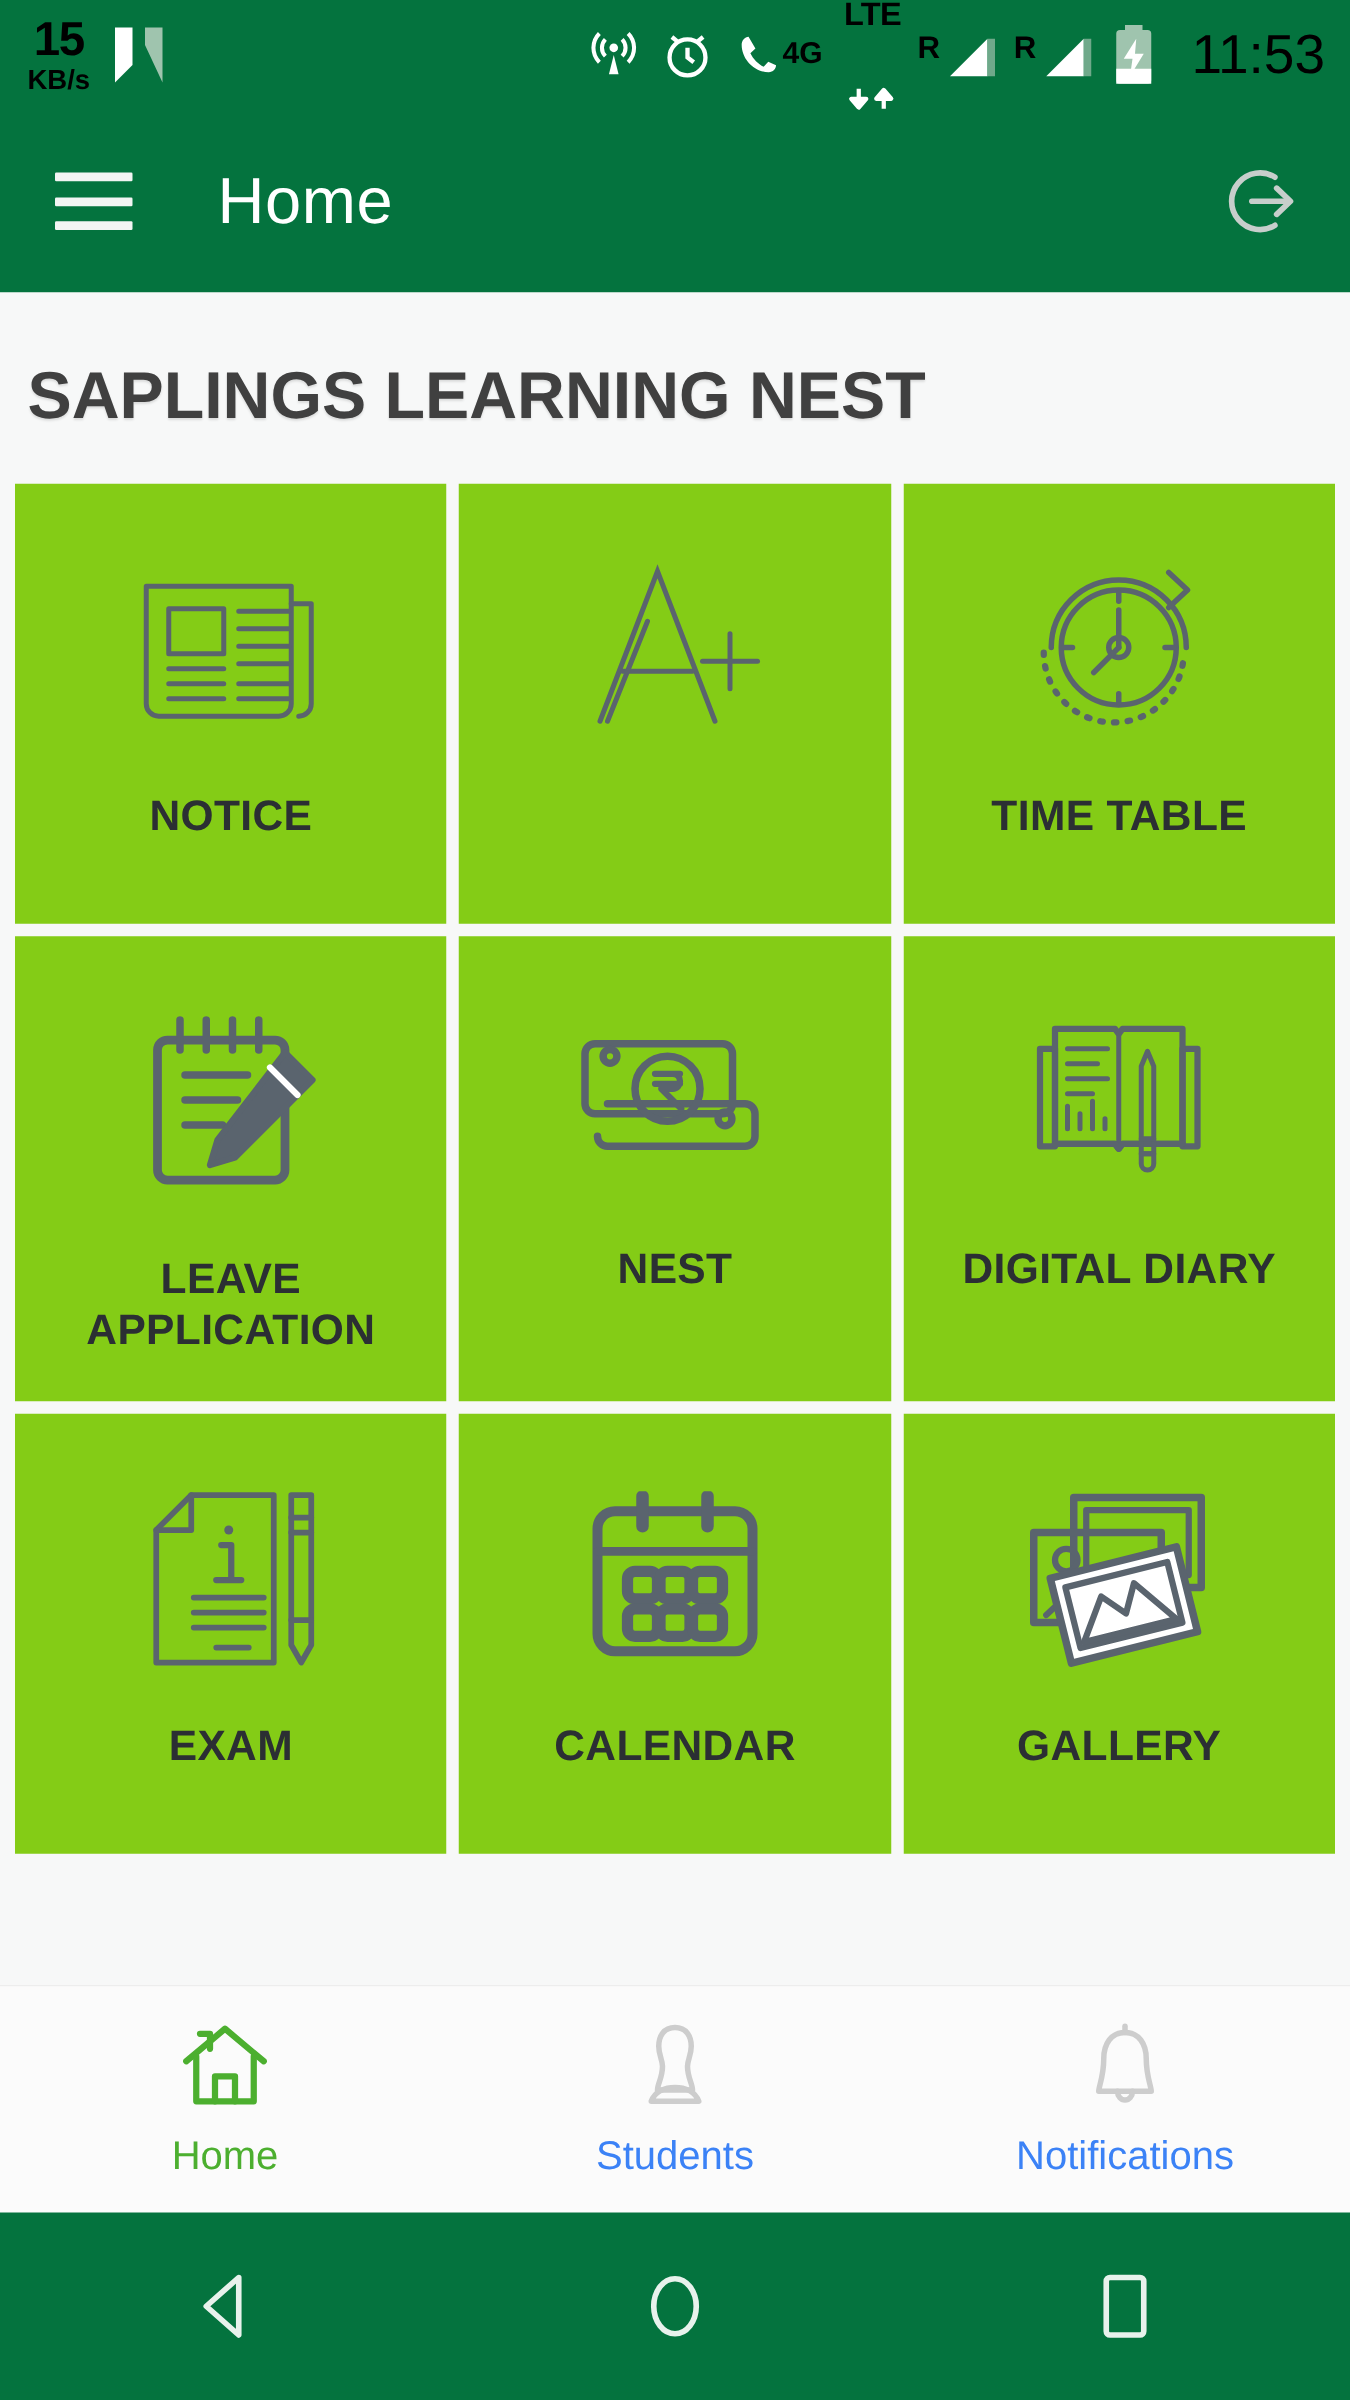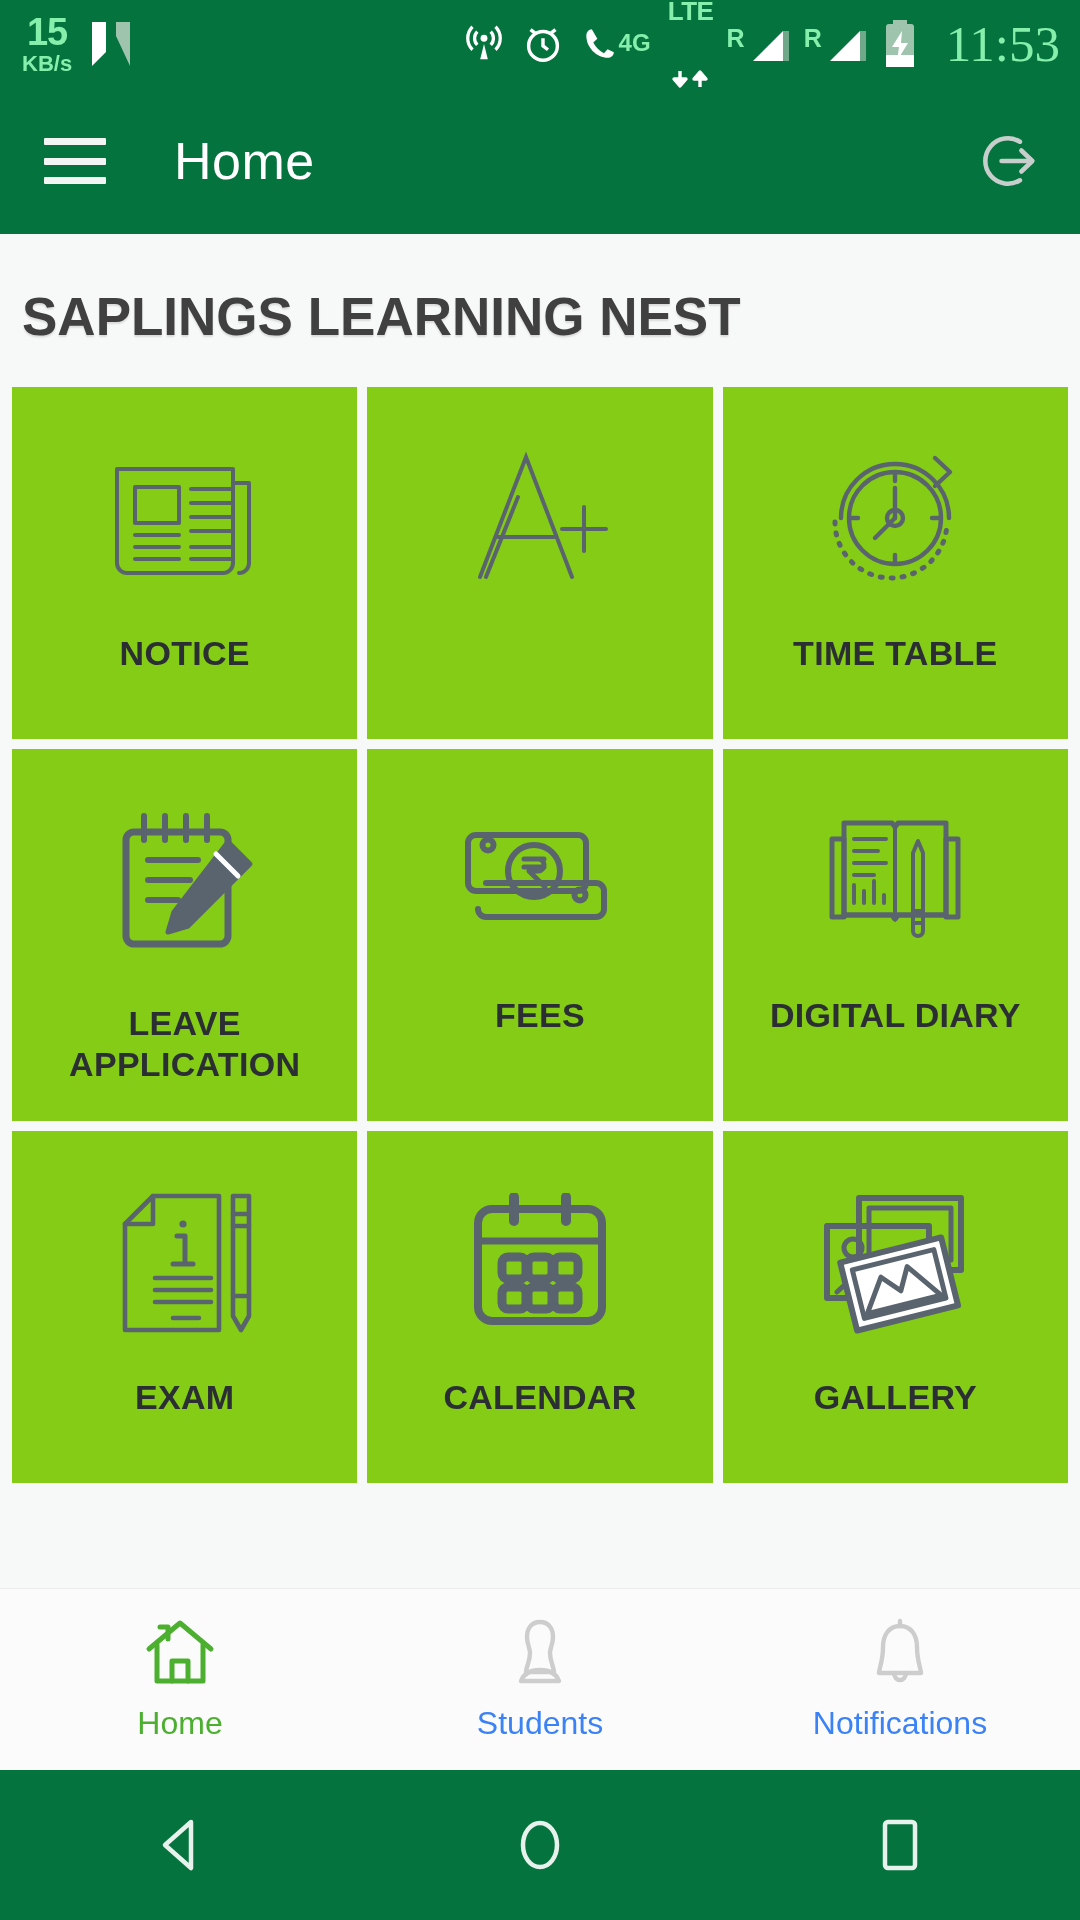--- a/index.html
+++ b/index.html
@@ -6,32 +6,32 @@
   html,body {
     width:1080px; height:1920px;
     font-family:"Liberation Sans", sans-serif;
     background:#ffffff;
     overflow:hidden;
   }
   .phone { width:1080px; height:1920px; display:flex; flex-direction:column; }
 
   
   .statusbar {
-    height:88px; background:#04733E; color:#86efac;
+    height:88px; background:#04733E; color:#000000;
     display:flex; align-items:center; padding:0 20px 0 22px;
     flex:0 0 88px;
   }
   .net-speed { display:flex; flex-direction:column; align-items:center; line-height:1; }
   .net-speed .num { font-size:38px; font-weight:bold; letter-spacing:-1px; }
   .net-speed .unit { font-size:22px; font-weight:bold; margin-top:2px; }
   .sb-left { display:flex; align-items:center; gap:16px; }
   .sb-spacer { flex:1; }
   .sb-right { display:flex; align-items:center; gap:13px; }
   .sb-icon { display:flex; align-items:flex-end; justify-content:center; }
-  .clock-text { font-size:51px; font-weight:normal; letter-spacing:0px; margin-left:14px;font-family:Liberation Serif, serif; }
+  .clock-text { font-size:44px; font-weight:normal; letter-spacing:0px; margin-left:14px; }
   .lte-block { display:flex; flex-direction:column; align-items:center; line-height:1;gap:45px; }
   .lte-block .lbl { font-size:26px; font-weight:bold; letter-spacing:-0.5px; }
   .four-g { font-size:24px; font-weight:bold; position:relative; top:-10px; left:-4px; }
   .sig-wrap { display:flex; align-items:flex-end; }
   .r-mark { font-size:25px; font-weight:bold; position:relative; top:-12px; margin-right:2px; }
 
   
   .appbar {
     height:146px; background:#04733E; display:flex; align-items:center;
     padding:0 34px 0 44px; flex:0 0 146px;
@@ -250,21 +250,21 @@
         <div class="tile-icon">
           <svg width="160" height="120" viewBox="0 0 160 120" fill="none" stroke="#5A646E" stroke-width="6" stroke-linejoin="round" stroke-linecap="round">
             <path d="M34 28h102a8 8 0 0 1 8 8v40a8 8 0 0 1-8 8H34a8 8 0 0 1-8-8V36a8 8 0 0 1 8-8z" transform="translate(-18,-14)"></path>
             <path d="M26 62h110a8 8 0 0 1 8 8v18a8 8 0 0 1-8 8H26a8 8 0 0 1-8-8"></path>
             <circle cx="74" cy="50" r="26"></circle>
             <path d="M64 38h20M64 46h20M78 38c8 0 8 12 0 12h-9l16 16" stroke-width="5"></path>
             <circle cx="28" cy="24" r="5.5"></circle>
             <circle cx="120" cy="74" r="5.5"></circle>
           </svg>
         </div>
-        <div class="tile-label">FEES</div>
+        <div class="tile-label">NEST</div>
       </div>
 
       <div class="tile tall">
         <div class="tile-icon">
           <svg width="150" height="140" viewBox="0 0 150 140" fill="none" stroke="#5A646E" stroke-width="5" stroke-linejoin="round" stroke-linecap="round">
             <path d="M12 28h12v78H12z"></path>
             <path d="M126 28h12v78h-12z"></path>
             <path d="M24 12h48l3 4 3-4h48v92H78l-3 4-3-4H24z"></path>
             <path d="M75 16v88" stroke-width="4"></path>
             <path d="M34 28h32M34 40h24M34 52h32M34 64h20" stroke-width="4"></path>

